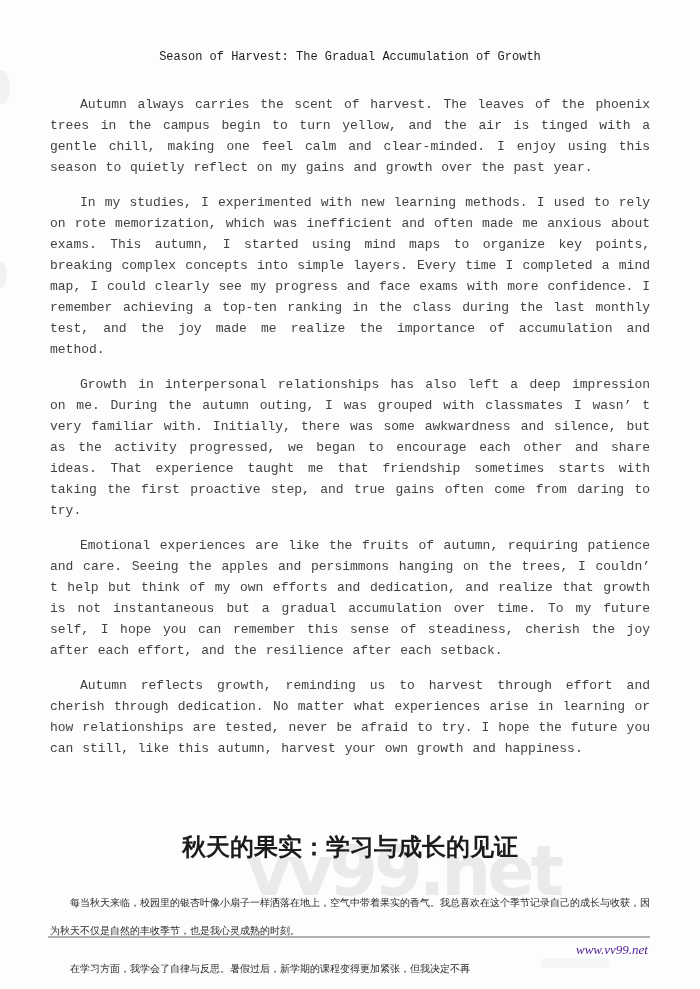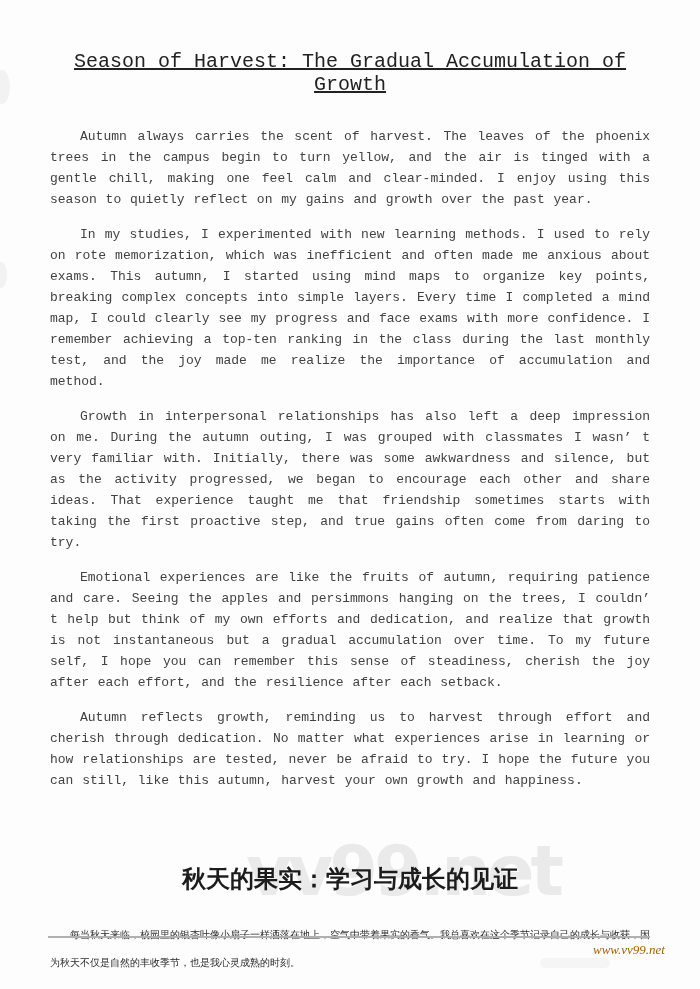--- a/index.html
+++ b/index.html
@@ -40,26 +40,25 @@
 
   .content {
     position: relative;
     z-index: 1;
     padding: 50px 50px 0 50px;
   }
 
   .en-title {
     margin: 0 0 30px 0;
     font-family: "Liberation Mono", monospace;
-    font-size: 20px;
+    font-size: 12px;
     font-weight: normal;
     letter-spacing: 0px;
     text-align: center;
     color: #222222;
-    text-decoration: underline;
   }
 
   .en-body p {
     margin: 0 0 14px 0;
     font-size: 13px;
     line-height: 21px;
     color: #424242;
     text-align: justify;
     text-indent: 30px;
     word-spacing: 1px;
@@ -90,27 +89,27 @@
     position: absolute;
     left: 48px;
     width: 602px;
     top: 936px;
     border-top: 2px solid #b0b0b0;
     z-index: 1;
   }
 
   .footer-url {
     position: absolute;
-    right: 35px;
+    right: 52px;
     top: 942px;
     z-index: 1;
     font-family: "Liberation Serif", serif;
     font-style: italic;
     font-size: 13px;
-    color: #a16207;
+    color: #4c1d95;
   }
 </style>
 </head>
 <body>
 
 <div class="page">
 
   <div class="smudge s1"></div>
   <div class="smudge s2"></div>
   <div class="smudge s3"></div>

